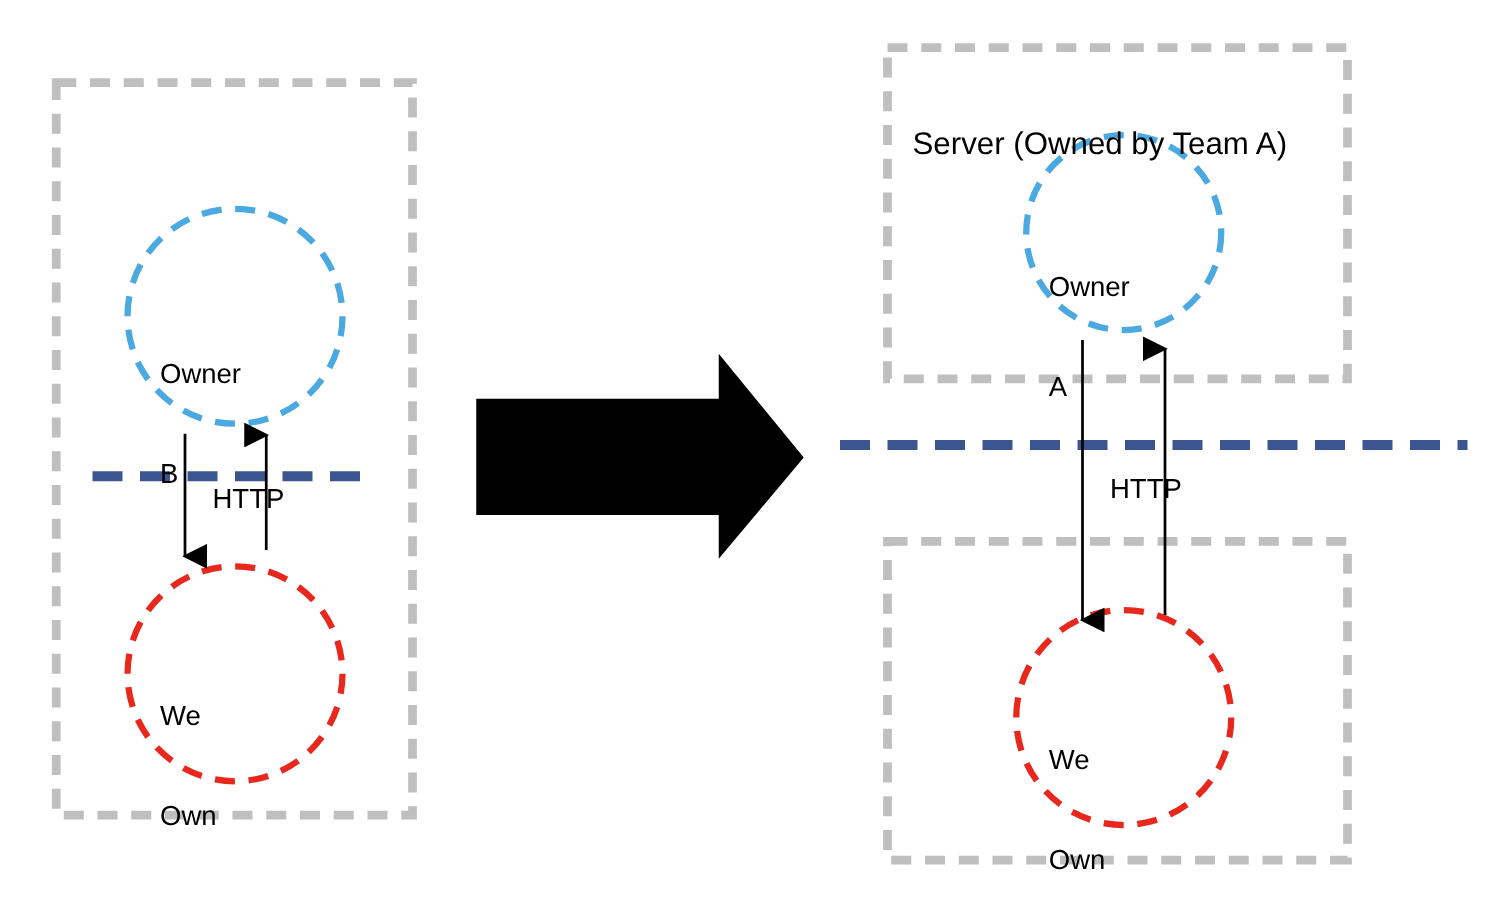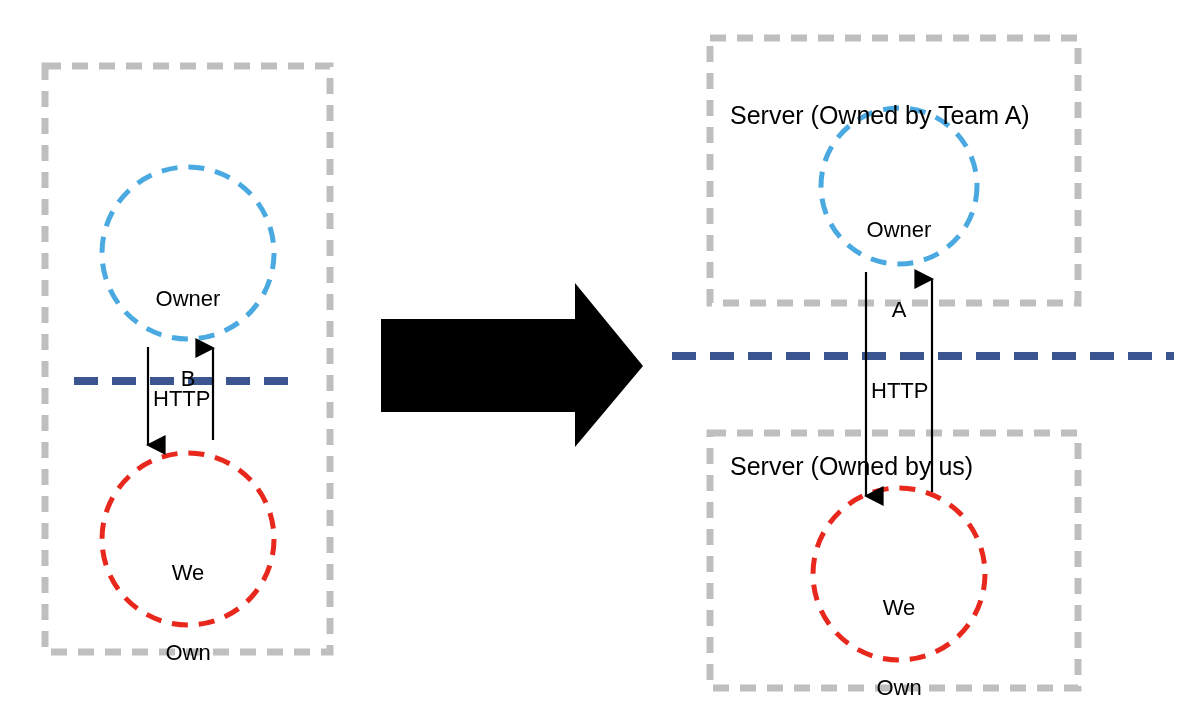--- a/index.html
+++ b/index.html
@@ -32,31 +32,31 @@
     white-space: pre;
     line-height: 1.22;
   }
   .server-title {
     font-size: 25px;
     color: #000000;
     font-weight: 400;
   }
   .circle-label {
     font-size: 22px;
-    text-align: center;
     color: #000000;
     font-weight: 400;
   }
   .circle-label.bold {
     font-weight: normal;
   }
   .http-label {
     font-size: 22px;
     color: #000000;
     font-weight: 400;
+    margin-left: 17px;
   }
 </style>
 </head>
 <body>
 
 <div class="stage">
 
   <svg class="svg-layer" viewBox="0 0 1204 728" xmlns="http://www.w3.org/2000/svg">
     <defs>
       <marker id="arrowhead-down" markerWidth="9" markerHeight="9" refX="4.5" refY="8" orient="auto" markerUnits="strokeWidth">
@@ -111,21 +111,20 @@
 
   <div class="lbl http-label" style="left:153px; top:386px;">HTTP</div>
 
   <div class="lbl server-title" style="left:730px; top:56px;margin-top:44px;">Server (Owned by Team A)</div>
 
   <div class="lbl circle-label" style="left:839px; top:163px; width:120px;">
     <div>Owner</div>
     <div>A</div>
   </div>
 
-  <div class="lbl server-title" style="left:730px; top:451px;">Server (Owned by us)</div>
 
   <div class="lbl circle-label bold" style="left:839px; top:541px; width:120px;">
     <div>We</div>
     <div>Own</div>
   </div>
 
   <div class="lbl http-label" style="left:871px; top:378px;">HTTP</div>
 
 </div>
 

